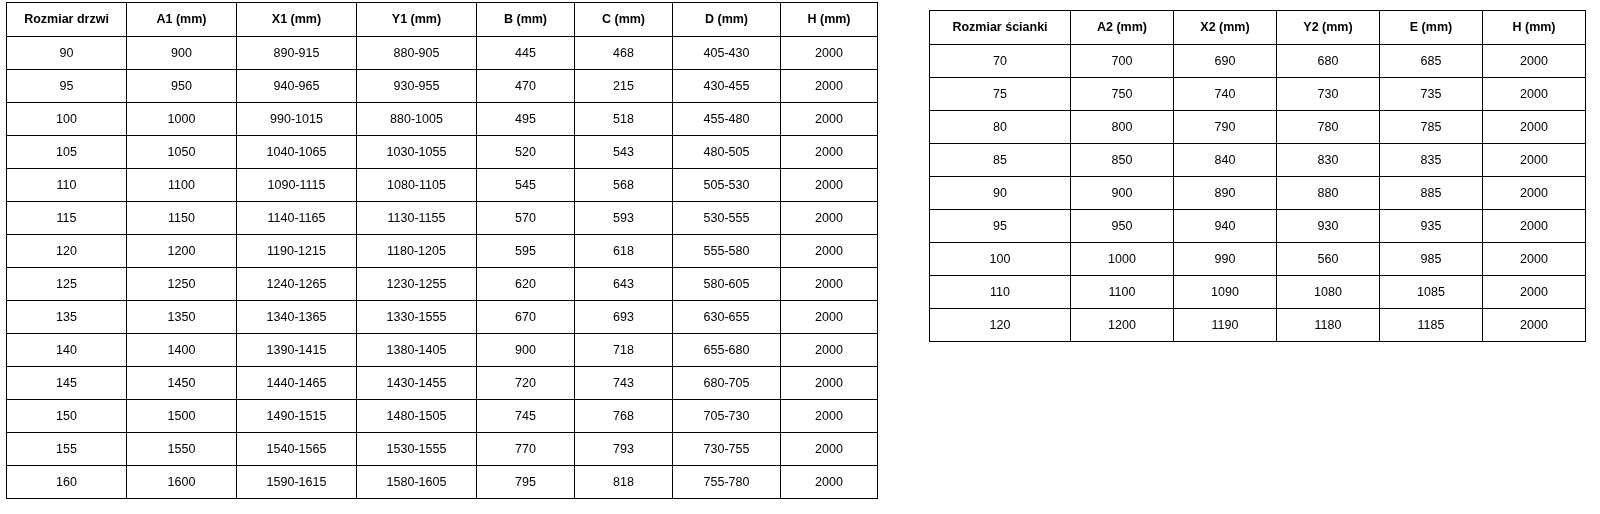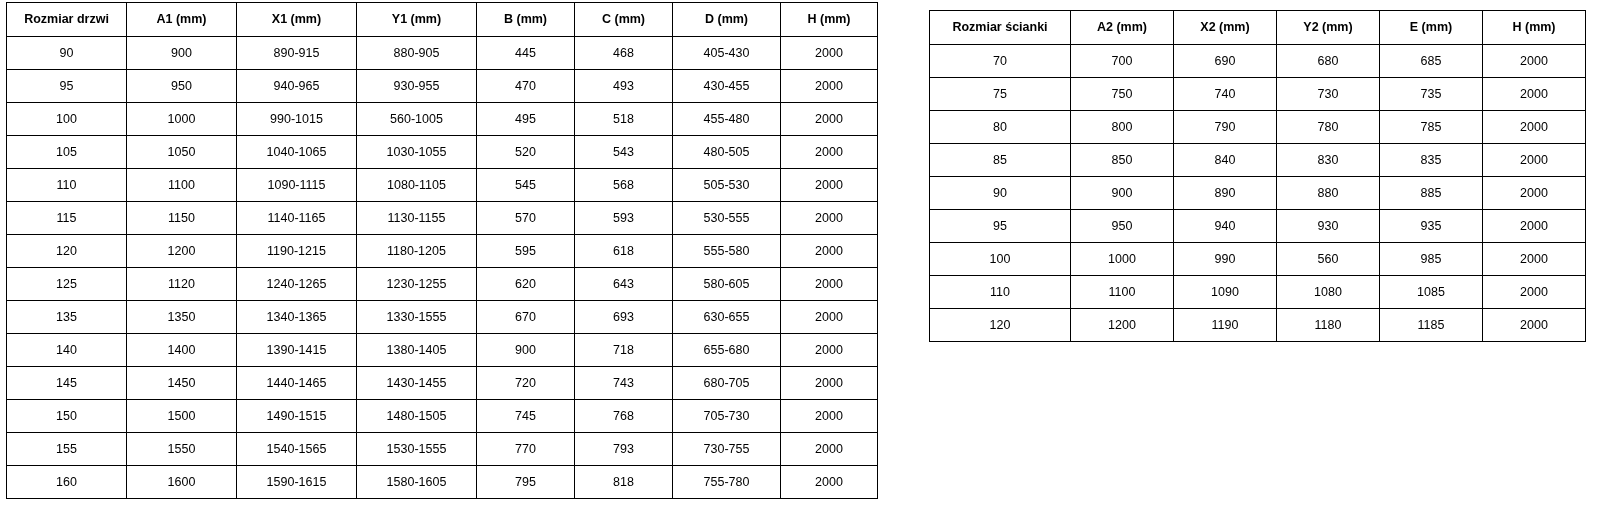--- a/index.html
+++ b/index.html
@@ -106,29 +106,29 @@
         <td>468</td>
         <td>405-430</td>
         <td>2000</td>
       </tr>
       <tr>
         <td>95</td>
         <td>950</td>
         <td>940-965</td>
         <td>930-955</td>
         <td>470</td>
-        <td>493</td>
+        <td>215</td>
         <td>430-455</td>
         <td>2000</td>
       </tr>
       <tr>
         <td>100</td>
         <td>1000</td>
         <td>990-1015</td>
-        <td>560-1005</td>
+        <td>880-1005</td>
         <td>495</td>
         <td>518</td>
         <td>455-480</td>
         <td>2000</td>
       </tr>
       <tr>
         <td>105</td>
         <td>1050</td>
         <td>1040-1065</td>
         <td>1030-1055</td>
@@ -162,21 +162,21 @@
         <td>1200</td>
         <td>1190-1215</td>
         <td>1180-1205</td>
         <td>595</td>
         <td>618</td>
         <td>555-580</td>
         <td>2000</td>
       </tr>
       <tr>
         <td>125</td>
-        <td>1120</td>
+        <td>1250</td>
         <td>1240-1265</td>
         <td>1230-1255</td>
         <td>620</td>
         <td>643</td>
         <td>580-605</td>
         <td>2000</td>
       </tr>
       <tr>
         <td>135</td>
         <td>1350</td>

